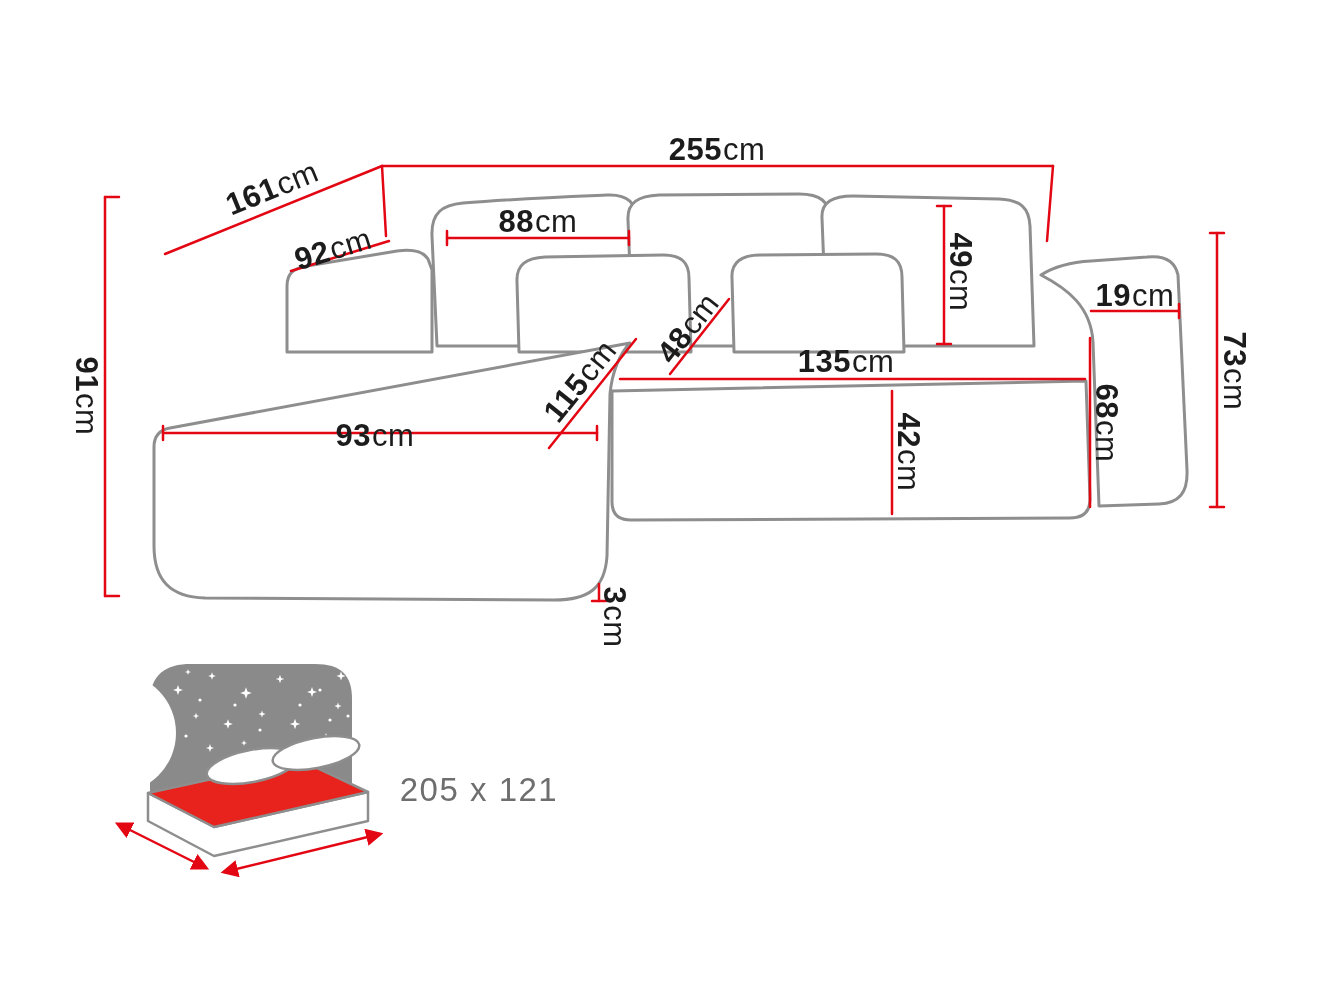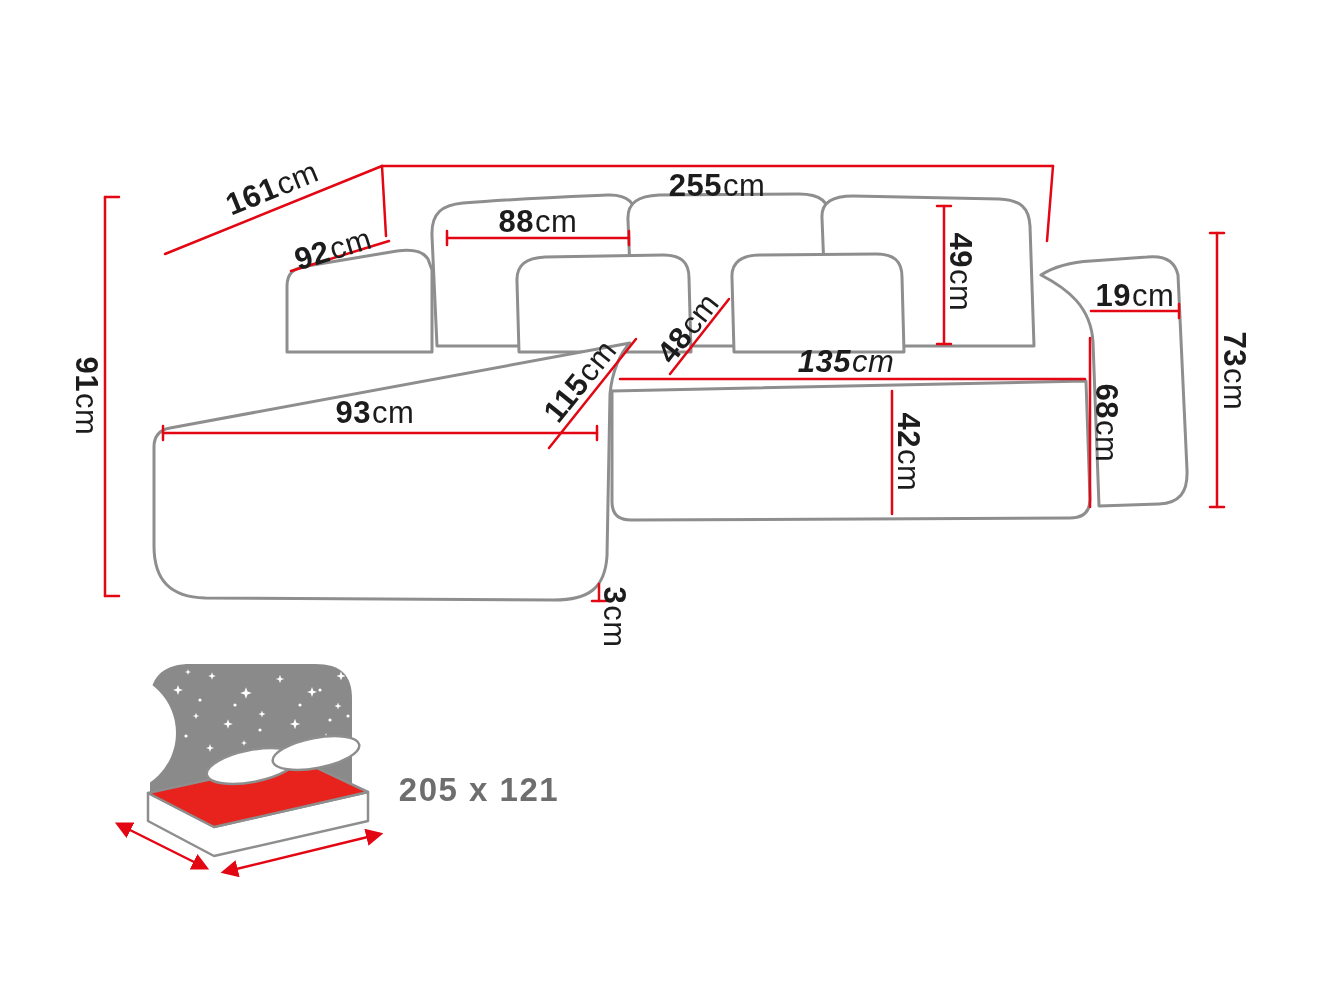--- a/index.html
+++ b/index.html
@@ -21,21 +21,21 @@
     letter-spacing:.5px;
     user-select:none;
   }
   .dim .num{font-weight:700;}
   .dim .unit{font-weight:400;margin-left:1px;}
   .sleep-label{
     position:absolute;
     transform:translate(-50%,-50%);
     color:#6e6e6e;
     font-size:33px;
-    font-weight:700;
+    font-weight:400;
     letter-spacing:1.5px;
     white-space:nowrap;
     user-select:none;
   }
 </style>
 </head>
 <body>
 
 <div class="canvas">
 
@@ -147,21 +147,21 @@
       <path d="M148,793 L300,760 L368,792 L214,827 Z" fill="#e8221c" stroke="#8e8e8e" stroke-width="2.5" stroke-linejoin="round"></path>
       <ellipse cx="252" cy="766" rx="46" ry="16" transform="rotate(-11 252 766)" fill="#ffffff" stroke="#8e8e8e" stroke-width="2.5"></ellipse>
       <ellipse cx="316" cy="753" rx="44" ry="15" transform="rotate(-11 316 753)" fill="#ffffff" stroke="#8e8e8e" stroke-width="2.5"></ellipse>
       <g stroke="#e30613" stroke-width="2.5">
         <line x1="118" y1="824" x2="206" y2="868" marker-start="url(#arrowhead)" marker-end="url(#arrowhead)"></line>
         <line x1="224" y1="872" x2="380" y2="834" marker-start="url(#arrowhead)" marker-end="url(#arrowhead)"></line>
       </g>
     </g>
   </svg>
 
-  <div class="dim" style="left:717px;top:149px;margin-top:36px;">
+  <div class="dim" style="left:717px;top:149px;">
     <span class="num">255</span><span class="unit">cm</span>
   </div>
   <div class="dim" style="left:272px;top:188px;--rot:-22deg;">
     <span class="num">161</span><span class="unit">cm</span>
   </div>
   <div class="dim" style="left:333px;top:249px;--rot:-17deg;">
     <span class="num">92</span><span class="unit">cm</span>
   </div>
   <div class="dim" style="left:86px;top:396px;--rot:90deg;">
     <span class="num">91</span><span class="unit">cm</span>
@@ -180,27 +180,27 @@
   </div>
   <div class="dim" style="left:1106px;top:423px;--rot:90deg;">
     <span class="num">68</span><span class="unit">cm</span>
   </div>
   <div class="dim" style="left:580px;top:381px;--rot:-51deg;">
     <span class="num">115</span><span class="unit">cm</span>
   </div>
   <div class="dim" style="left:688px;top:328px;--rot:-52deg;">
     <span class="num">48</span><span class="unit">cm</span>
   </div>
-  <div class="dim" style="left:846px;top:361px;font-style:italic;">
+  <div class="dim" style="left:846px;top:361px;">
     <span class="num">135</span><span class="unit">cm</span>
   </div>
   <div class="dim" style="left:908px;top:452px;--rot:90deg;">
     <span class="num">42</span><span class="unit">cm</span>
   </div>
-  <div class="dim" style="left:375px;top:412px;">
+  <div class="dim" style="left:375px;top:435px;">
     <span class="num">93</span><span class="unit">cm</span>
   </div>
   <div class="dim" style="left:614px;top:617px;--rot:90deg;">
     <span class="num">3</span><span class="unit">cm</span>
   </div>
 
   <div class="sleep-label" style="left:479px;top:790px;">
     <span>205 x 121</span>
   </div>
 

